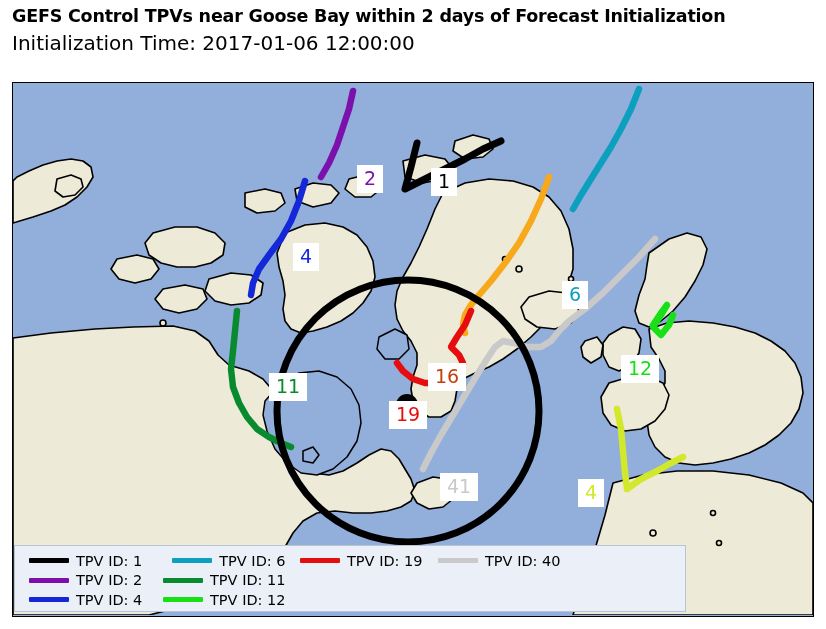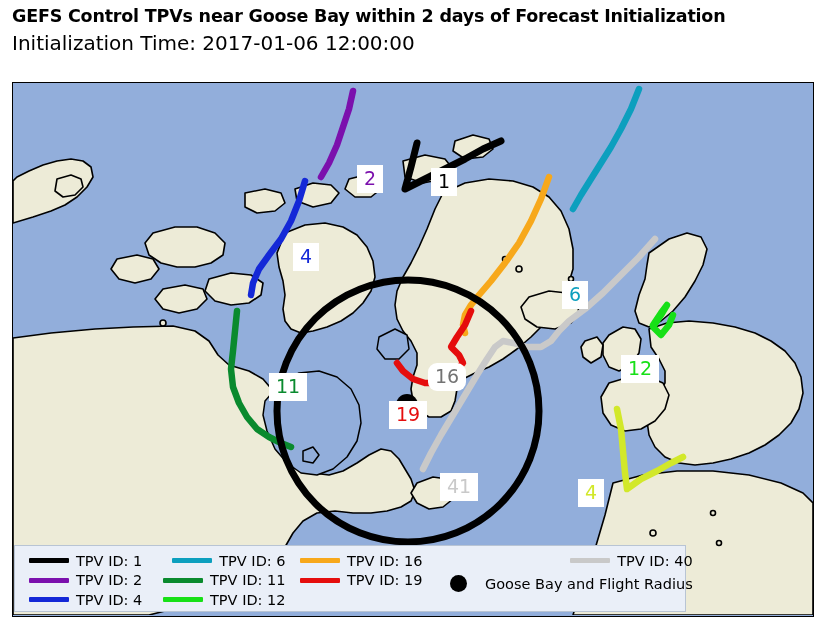--- a/index.html
+++ b/index.html
@@ -228,21 +228,21 @@
       <circle cx="394" cy="322" r="11" fill="#000000"></circle>
     </svg>
 
     <div class="track-label" style="left:418px; top:85px;  color:#000000;"><span>1</span></div>
     <div class="track-label" style="left:344px; top:82px;  color:#7b10ad;"><span>2</span></div>
     <div class="track-label" style="left:280px; top:160px; color:#1428d7;"><span>4</span></div>
     <div class="track-label" style="left:549px; top:198px; color:#0c9fbe;"><span>6</span></div>
     <div class="track-label" style="left:218px; top:290px; color:#0a8a2e;margin-left:38px;"><span>11</span></div>
     <div class="track-label" style="left:608px; top:272px; color:#17e017;"><span>12</span></div>
     <div class="track-label" style="left:565px; top:396px; color:#d2e82a;"><span>4</span></div>
-    <div class="track-label" style="left:415px; top:280px; color:#737373;border-radius:9px;"><span>16</span></div>
+    <div class="track-label" style="left:415px; top:280px; color:#c2410c;"><span>16</span></div>
     <div class="track-label" style="left:376px; top:318px; color:#e50d0d;"><span>19</span></div>
     <div class="track-label" style="left:427px; top:390px; color:#c9c9c9;"><span>41</span></div>
   </div>
 
   <div id="legend">
     <div class="legend-col" style="left:14px;">
       <div class="legend-row">
         <span class="legend-swatch" style="background:#000000;"></span>
         <span class="legend-text">TPV ID: 1</span>
       </div>
@@ -266,36 +266,26 @@
         <span class="legend-text">TPV ID: 11</span>
       </div>
       <div class="legend-row">
         <span class="legend-swatch" style="background:#17e017;"></span>
         <span class="legend-text">TPV ID: 12</span>
       </div>
     </div>
 
     <div class="legend-col" style="left:285px;">
       <div class="legend-row">
-        <span class="legend-swatch" style="background:#f7a81b;"></span>
-        <span class="legend-text">TPV ID: 16</span>
-      </div>
-      <div class="legend-row">
         <span class="legend-swatch" style="background:#e50d0d;"></span>
         <span class="legend-text">TPV ID: 19</span>
       </div>
     </div>
 
     <div class="legend-col" style="left:423px;">
       <div class="legend-row">
         <span class="legend-swatch" style="background:#c9c9c9;"></span>
         <span class="legend-text">TPV ID: 40</span>
       </div>
-      <div class="legend-row" style="height:26px;">
-        <span class="legend-dot">
-            <i></i>
-          </span>
-        <span class="legend-text">Goose Bay and Flight Radius</span>
-      </div>
     </div>
   </div>
 
 </div>
 
 </body></html>

